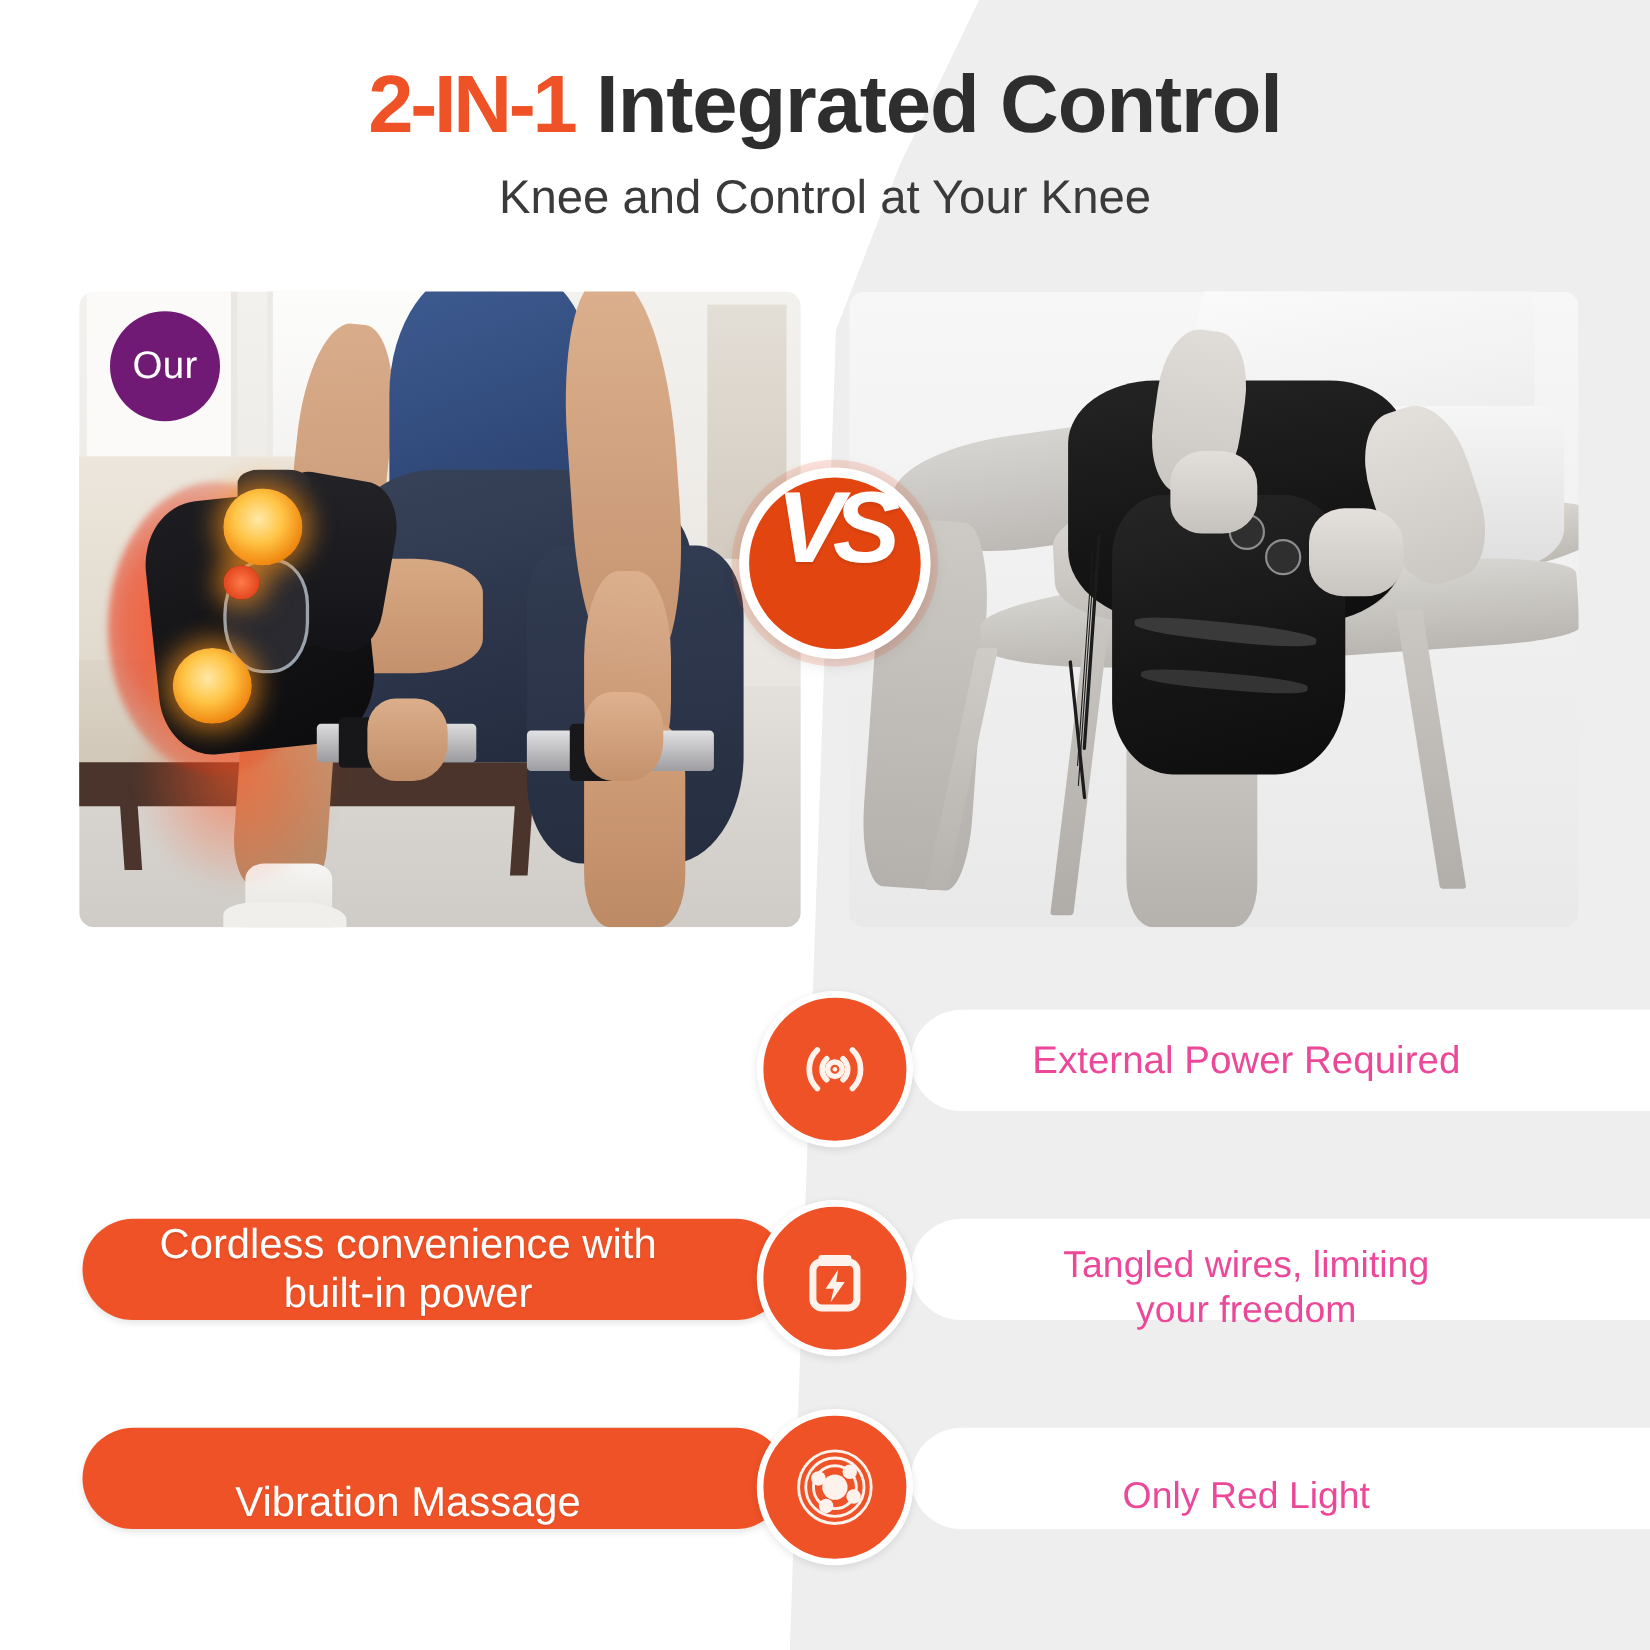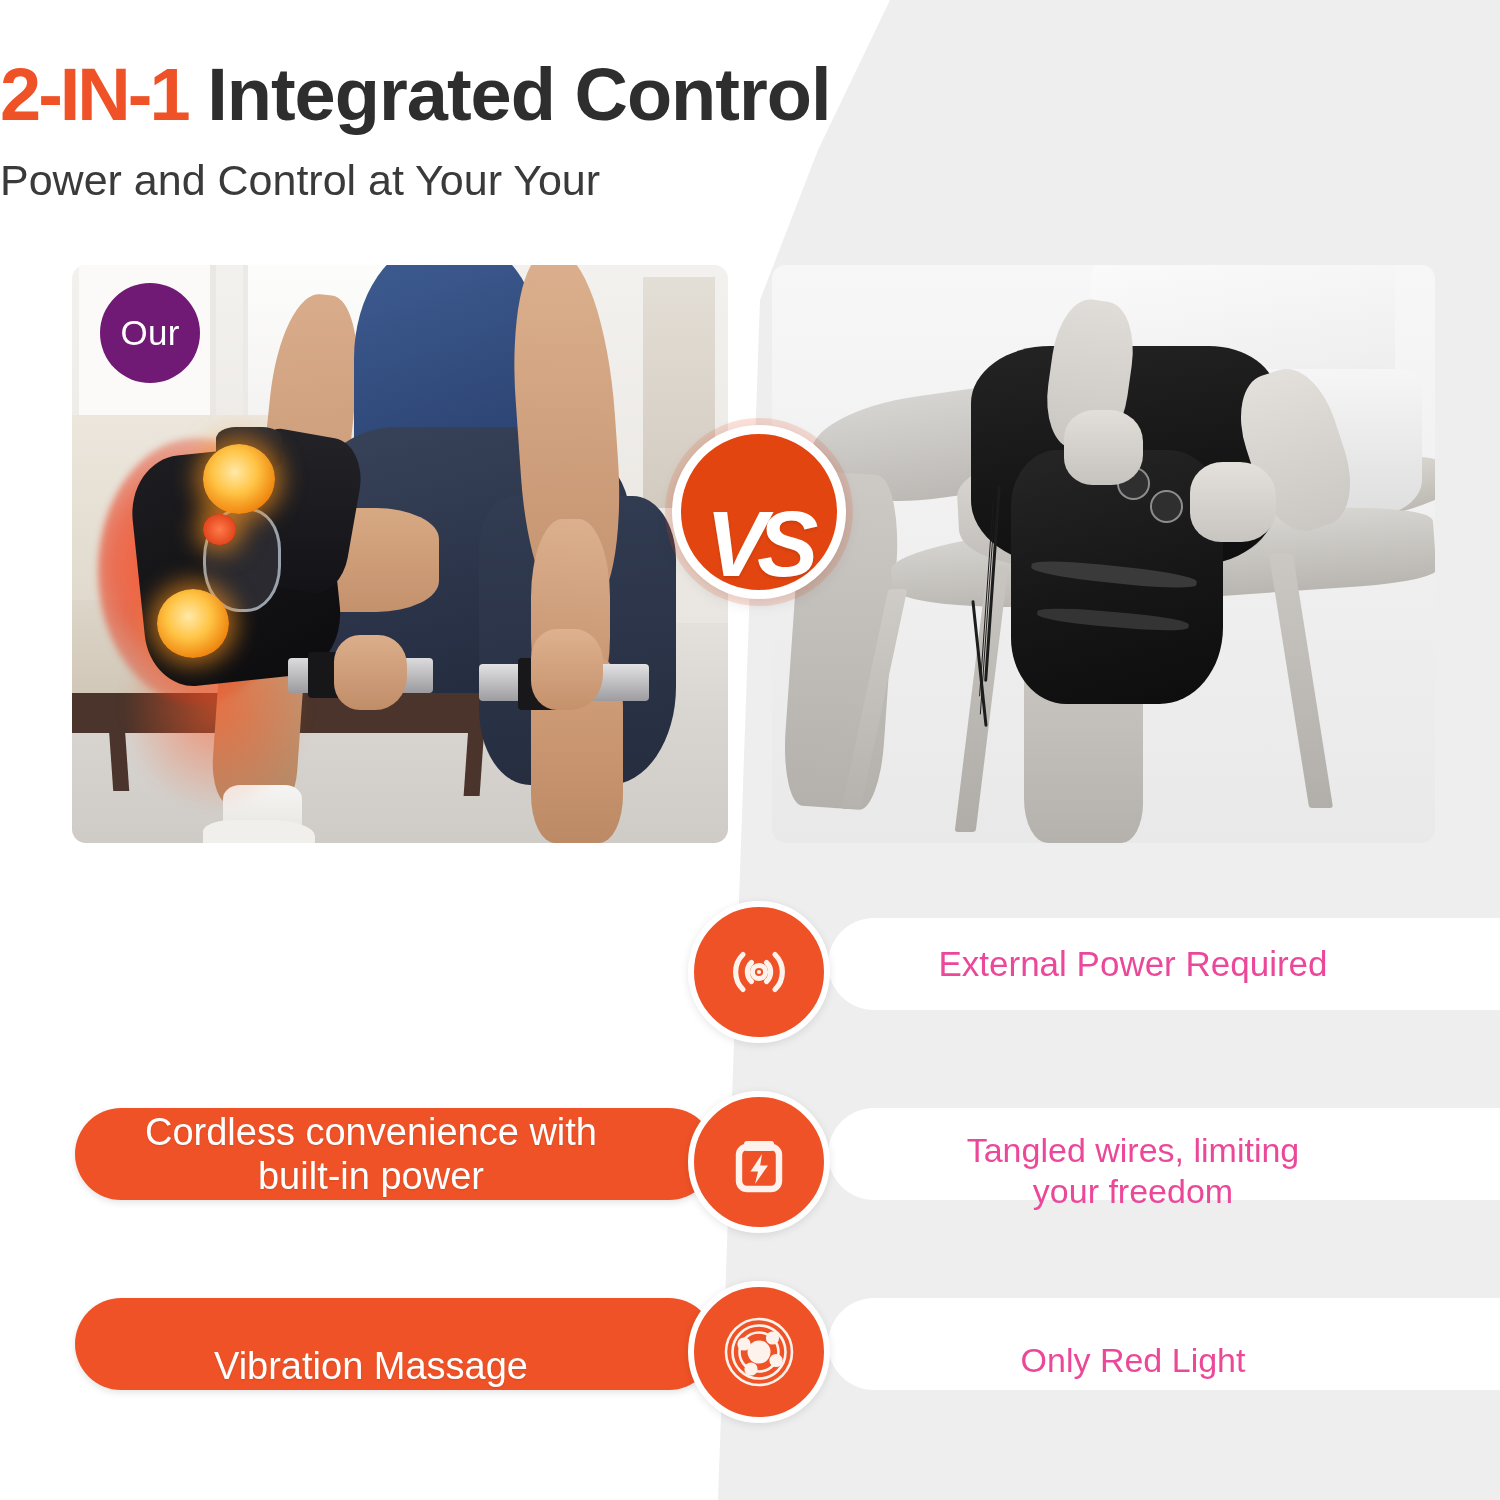--- a/index.html
+++ b/index.html
@@ -12,21 +12,21 @@
   .page{position:relative;width:1500px;height:1500px;overflow:hidden;background:#ffffff;}
 
   
   .bg-right{
     position:absolute;inset:0;
     background:#eeeeee;
     clip-path:polygon(890px 0, 1500px 0, 1500px 1500px, 718px 1500px, 760px 300px, 818px 150px);
   }
 
   
-  .header{position:absolute;left:0;top:0;width:1500px;text-align:left;}
+  .header{position:absolute;left:0;top:0;width:1500px;text-align:center;}
   .title{
     margin:0;padding-top:56px;
     font-size:74px;line-height:1.06;
     font-weight:bold;
     color:#2e2e2e;
     letter-spacing:-1px;
     white-space:nowrap;
   }
   .title .hl{color:#ef5226;letter-spacing:-3px;}
   .subtitle{
@@ -190,21 +190,21 @@
   }
   .badge-our{left:100px;top:283px;width:100px;height:100px;background:#701a75;}
   .badge-others{left:868px;top:298px;width:112px;height:112px;background:#aaaaaa;font-size:31px;}
 
   
   .vs{
     position:absolute;left:672px;top:425px;width:156px;height:156px;border-radius:50%;
     background:#e2450f;
     border:9px solid #ffffff;
     box-shadow:0 0 0 7px rgba(239,82,38,.17), 0 4px 16px rgba(0,0,0,.12);
-    display:flex;align-items:flex-end;justify-content:center;
+    display:flex;align-items:flex-start;justify-content:center;
   }
   .vs-txt{
     color:#fff;font-size:92px;font-weight:bold;line-height:1;
     letter-spacing:-10px;font-style:italic;
     text-shadow:0 2px 3px rgba(0,0,0,.10);
     transform:translateX(-2px);
   }
 
   
   .rows{position:absolute;left:0;top:900px;width:1500px;}
@@ -249,21 +249,21 @@
 </style>
 </head>
 <body>
 
 <div class="page">
 
   <div class="bg-right"></div>
 
   <div class="header">
     <h1 class="title"><span class="hl">2-IN-1</span><span> Integrated Control</span></h1>
-    <p class="subtitle">Power and Control at Your Your</p>
+    <p class="subtitle">Knee and Control at Your Knee</p>
   </div>
 
   <div class="photo photo-left">
     <div class="ph-inner">
       <div class="lf-wall"></div>
       <div class="lf-window2"></div>
       <div class="lf-window"></div>
       <div class="lf-shelf"></div>
       <div class="lf-floor"></div>
       <div class="lf-sofa"></div>

